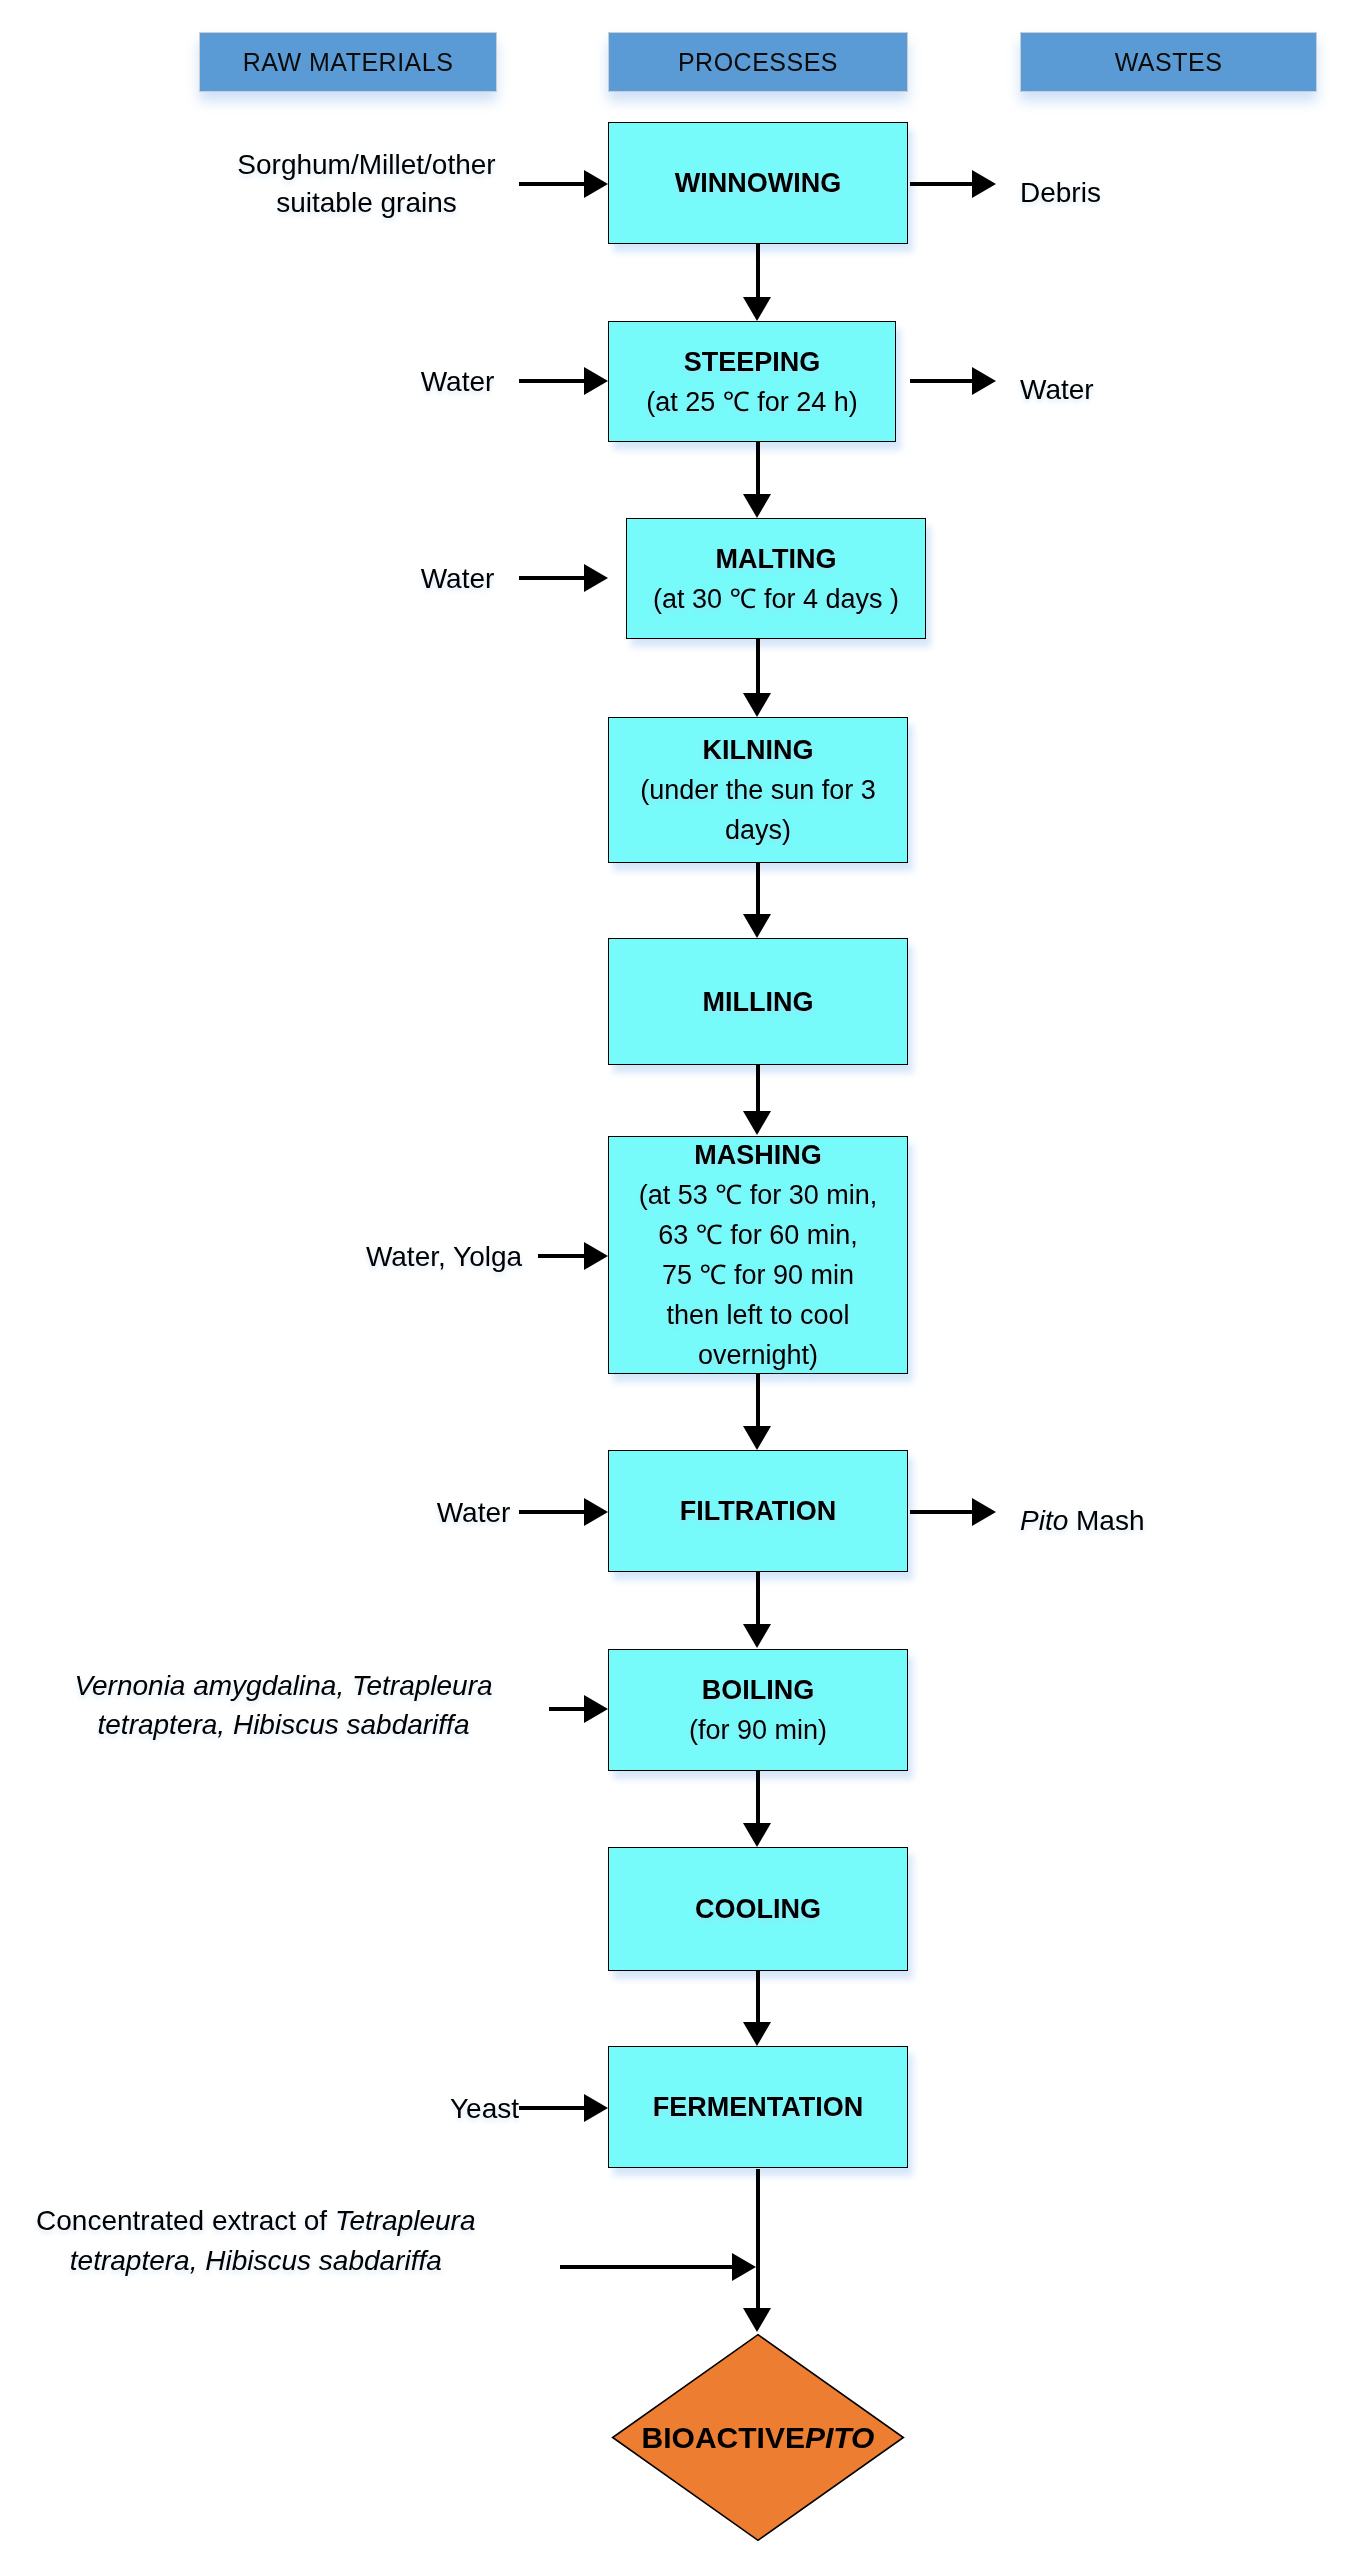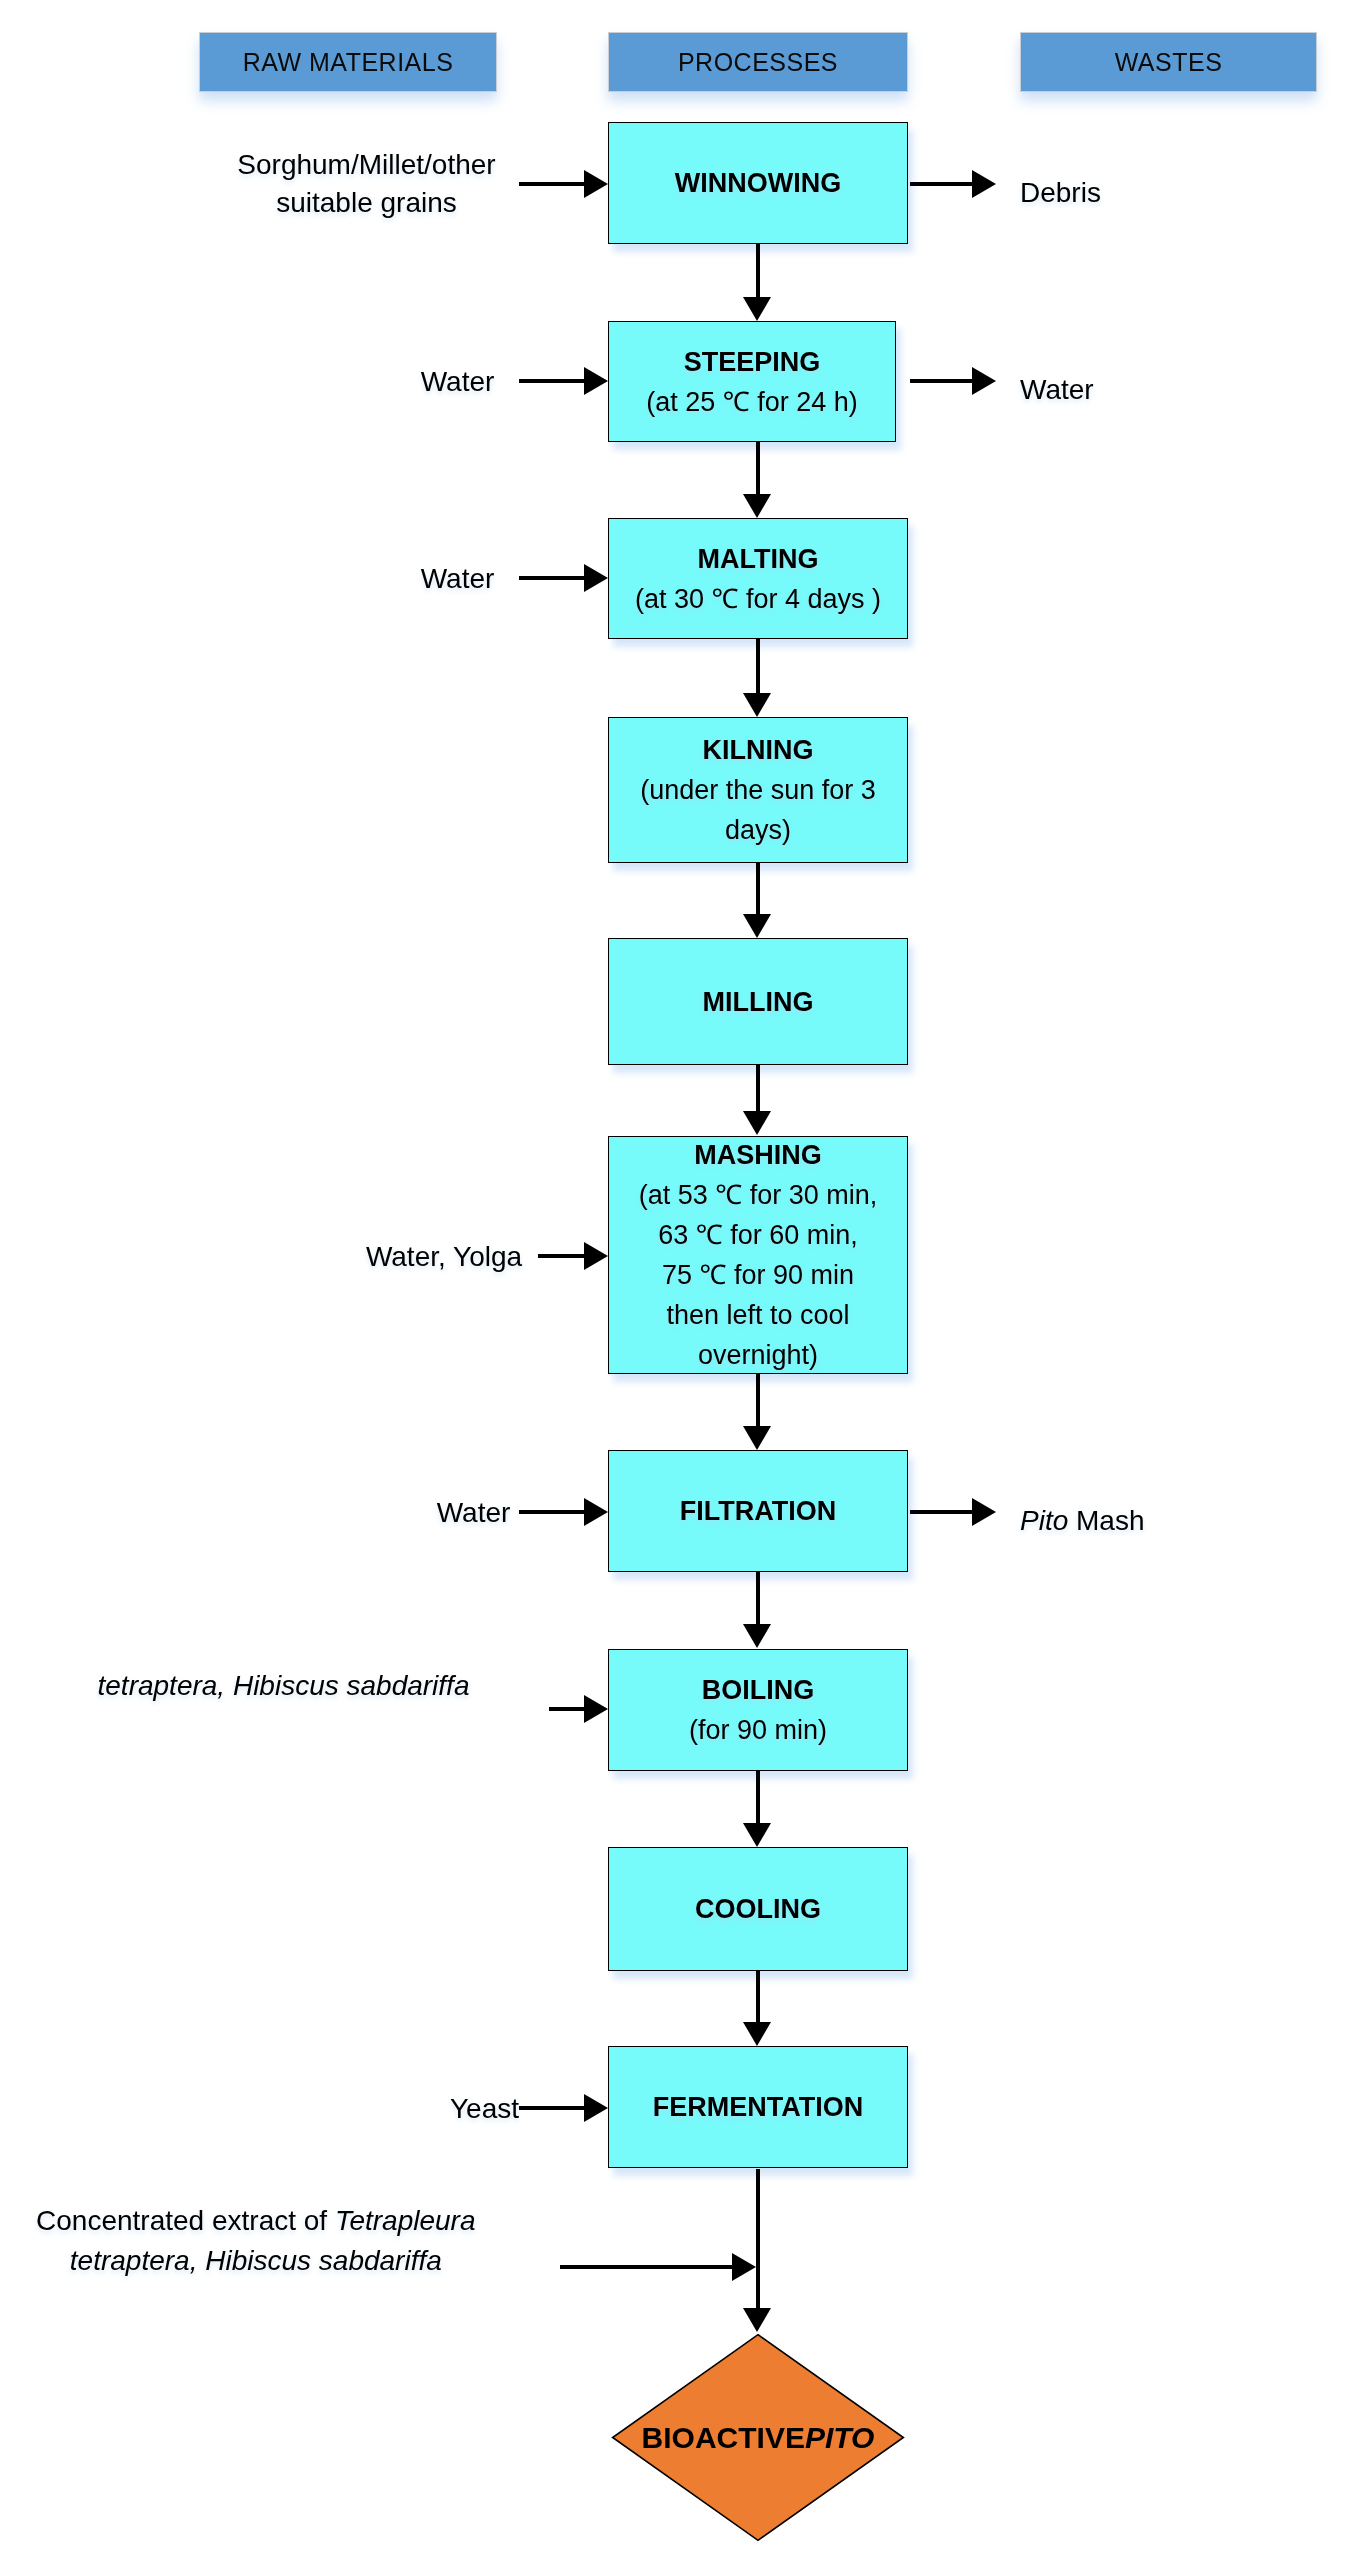--- a/index.html
+++ b/index.html
@@ -66,21 +66,21 @@
 
   <div class="abs pbox" style="left:608px;top:122px;width:300px;height:122px;">
     <div class="t">WINNOWING</div>
   </div>
 
   <div class="abs pbox" style="left:608px;top:321px;width:288px;height:121px;">
     <div class="t">STEEPING</div>
     <div>(at 25 ℃ for 24 h)</div>
   </div>
 
-  <div class="abs pbox" style="left:608px;top:518px;width:300px;height:121px;">
+  <div class="abs pbox" style="left:626px;top:518px;width:300px;height:121px;">
     <div class="t">MALTING</div>
     <div>(at 30 ℃ for 4 days )</div>
   </div>
 
   <div class="abs pbox" style="left:608px;top:717px;width:300px;height:146px;">
     <div class="t">KILNING</div>
     <div>(under the sun for 3</div>
     <div>days)</div>
   </div>
 
@@ -131,20 +131,21 @@
 
   <div class="abs lbl" style="left:390px;top:362px;width:135px;">Water</div>
 
   <div class="abs lbl" style="left:390px;top:559px;width:135px;">Water</div>
 
   <div class="abs lbl" style="left:350px;top:1237px;width:188px;">Water, Yolga</div>
 
   <div class="abs lbl" style="left:406px;top:1493px;width:135px;">Water</div>
 
   <div class="abs lbl it" style="left:25px;top:1666px;width:517px;">
+    <div>Vernonia amygdalina, Tetrapleura</div>
     <div>tetraptera, Hibiscus sabdariffa</div>
   </div>
 
   <div class="abs lbl" style="left:417px;top:2089px;width:135px;">Yeast</div>
 
   <div class="abs lbl" style="left:10.8px;top:2201px;width:490px;line-height:40px;">
     <div>
       <span>Concentrated extract of </span>
       <span class="it">Tetrapleura</span>
     </div>

